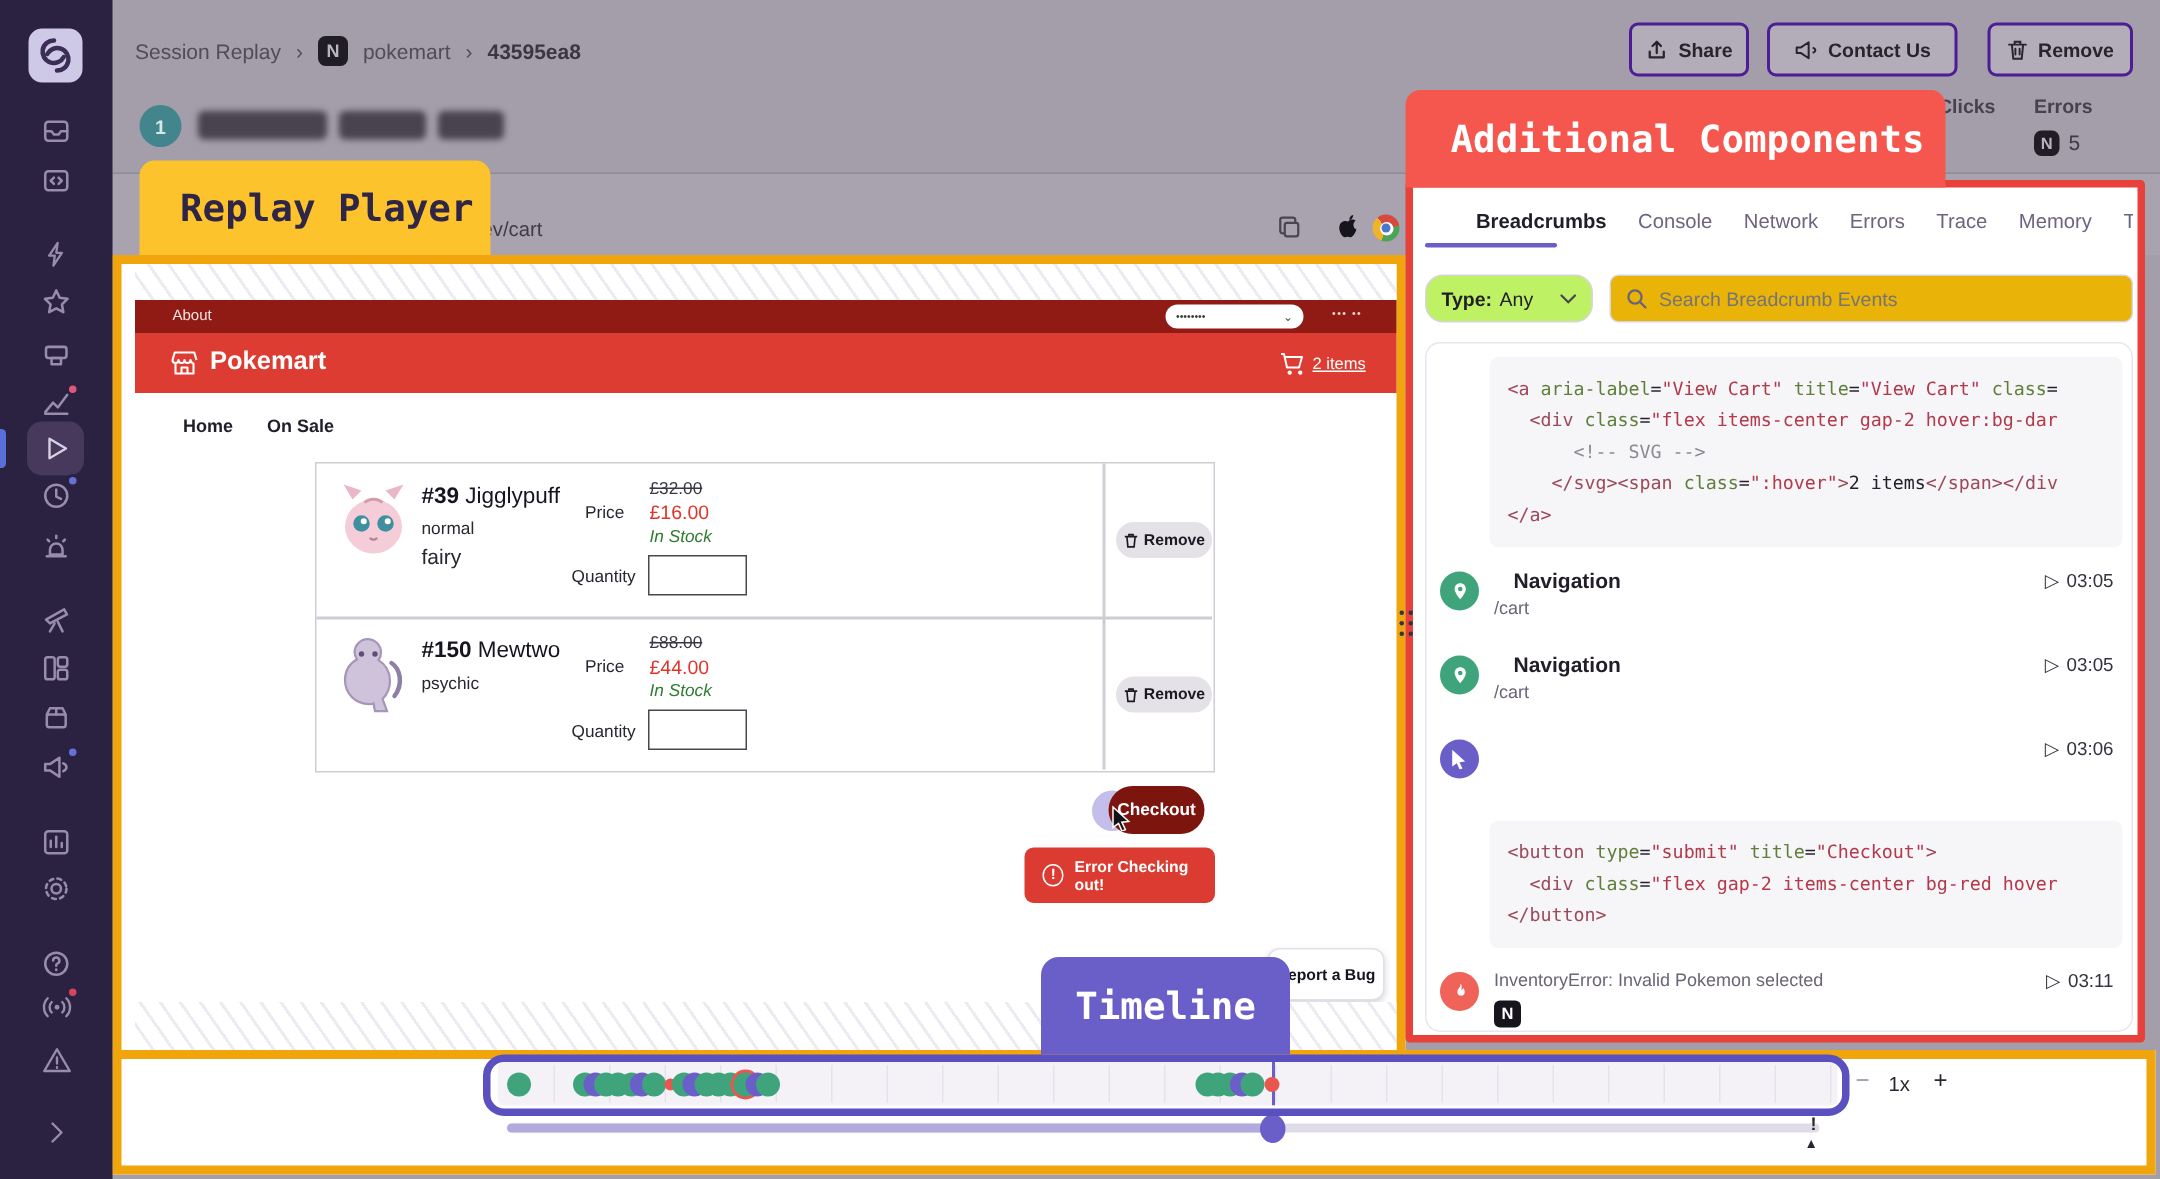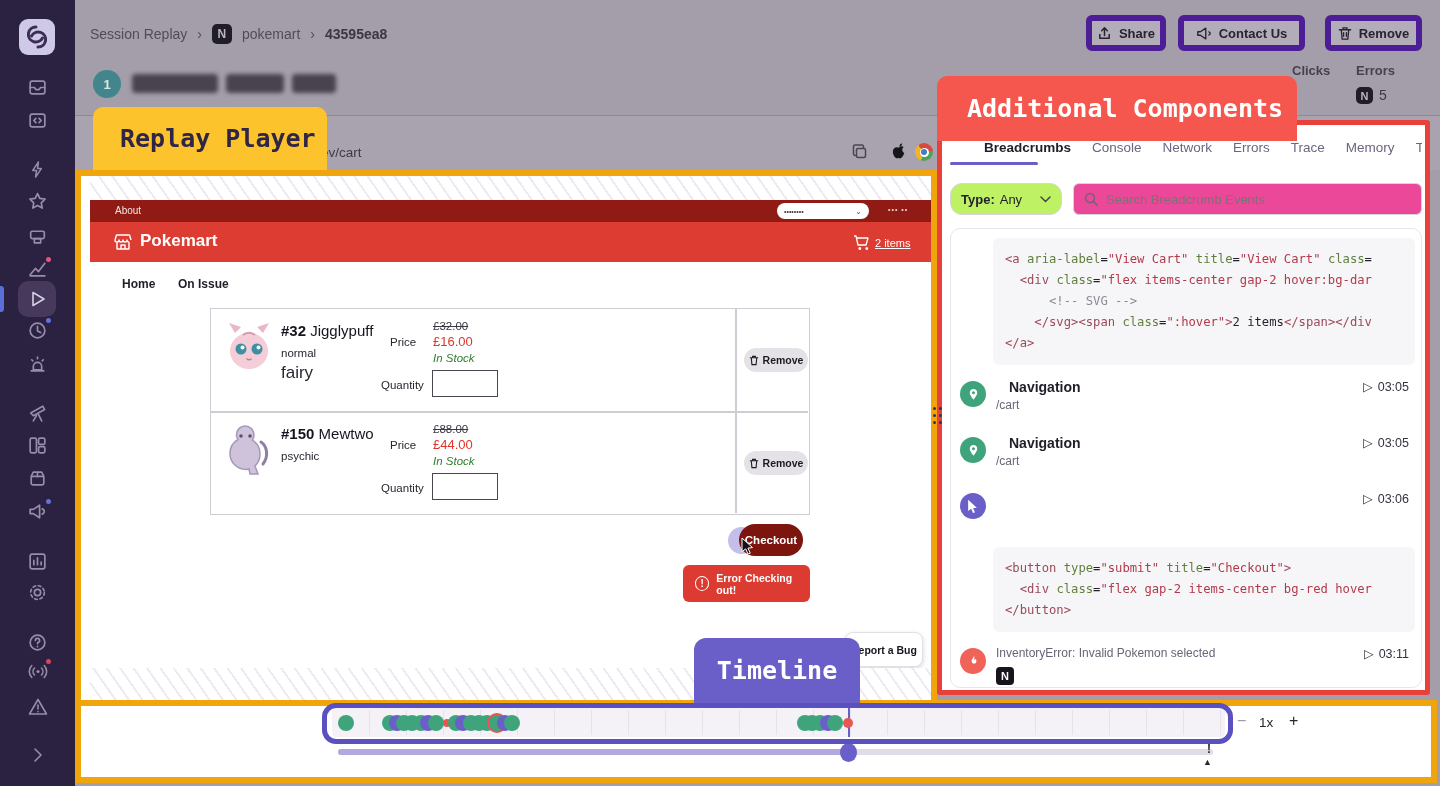--- a/index.html
+++ b/index.html
@@ -12,21 +12,21 @@
   .logo-box { position:absolute; left:19px; top:19px; width:36px; height:36px; border-radius:9px; background:#cfc9e8; display:flex; align-items:center; justify-content:center; }
   .sb-ic { position:absolute; left:0; width:75px; display:flex; justify-content:center; color:#978cab; }
   .sb-active-bg { position:absolute; left:18px; width:38px; height:36px; border-radius:10px; background:#46395c; }
   .sb-pill { position:absolute; left:0; width:4px; height:26px; border-radius:0 3px 3px 0; background:#5a6fd8; }
   .sb-dot { position:absolute; width:9px; height:9px; border-radius:50%; }
 
   
   .crumb { font-size:14px; color:#514c59; }
   .crumb b { color:#3b3644; font-weight:600; }
   .nbadge { display:inline-flex; align-items:center; justify-content:center; width:20px; height:20px; border-radius:5px; background:#201d26; color:#b9b5c1; font-weight:700; font-size:12px; }
-  .topbtn { position:absolute; top:15px; height:36px; border:6px solid #4c1d95; border-radius:6px; background:#b2adb8; color:#28242e; font-size:13px; font-weight:600; display:flex; align-items:center; justify-content:center; gap:7px; cursor:pointer; }
+  .topbtn { position:absolute; top:15px; height:36px; border:2px solid #4c1d95; border-radius:6px; background:#b2adb8; color:#28242e; font-size:13px; font-weight:600; display:flex; align-items:center; justify-content:center; gap:7px; cursor:pointer; }
   .statlbl { position:absolute; font-size:13px; font-weight:600; color:#46414e; }
   .blurblob { position:absolute; background:#49434f; border-radius:4px; filter:blur(2px); }
 
   
   .ybox { position:absolute; border:6px solid #efa50b; background:#ffffff; z-index:2; }
   .alabel { position:absolute; font-family:"DejaVu Sans Mono", monospace; font-weight:700; display:flex; align-items:center; z-index:21; }
   .redpanel { position:absolute; border:5px solid #e8403a; background:#ffffff; border-radius:3px; z-index:10; }
   .pbox { position:absolute; border:5px solid #5b50c0; border-radius:14px; background:transparent; z-index:20; }
 
   
@@ -258,39 +258,39 @@
       <path d="M2 7l1.5-5h13L18 7M2 7c0 1.1.9 2 2 2s2-.9 2-2c0 1.1.9 2 2 2s2-.9 2-2c0 1.1.9 2 2 2s2-.9 2-2c0 1.1.9 2 2 2M4 9v7h12V9M8 16v-4h4v4" stroke="#fff" stroke-width="1.4" fill="none" stroke-linejoin="round"></path>
     </svg>
   <span style="position:absolute;left:50px;top:9px;font-size:17px;font-weight:700;color:#fff;">Pokemart</span>
   <svg style="position:absolute;left:763px;top:13px;" width="16" height="15" viewBox="0 0 16 15">
       <path d="M1 1h2l2 9h8l2-7H4M6 13.5a.8.8 0 1 0 0-.1zm7 0a.8.8 0 1 0 0-.1z" stroke="#fff" stroke-width="1.3" fill="none" stroke-linejoin="round"></path>
     </svg>
   <span style="position:absolute;left:785px;top:15px;font-size:11px;color:#fff;text-decoration:underline;">2 items</span>
 </div>
 
 <span class="abs pz" style="left:122px;top:277px;font-size:12px;font-weight:600;color:#211d29;">Home</span>
-<span class="abs pz" style="left:178px;top:277px;font-size:12px;font-weight:600;color:#211d29;">On Issue</span>
+<span class="abs pz" style="left:178px;top:277px;font-size:12px;font-weight:600;color:#211d29;">On Sale</span>
 
 <div class="abs pz" id="cart-table" style="left:210px;top:308px;width:600px;height:207px;border:1.5px solid #cfccd4;background:#fff;">
   <div class="abs" style="left:0;top:102px;width:597px;height:1.5px;background:#cfccd4;"></div>
   <div class="abs" style="left:524px;top:0;width:1.5px;height:204px;background:#cfccd4;"></div>
 <div class="abs" style="left:0;top:0px;width:597px;height:102px;">
       <div class="abs" style="left:12px;top:10px;"><svg width="52" height="56" viewBox="0 0 52 56">
           <path d="M12 14 6 4l12 4zM40 14l6-10-12 4z" fill="#eab7c6"></path>
           <ellipse cx="26" cy="32" rx="19" ry="18" fill="#f4cdd8"></ellipse>
           <path d="M20 16c3-3 9-3 12 0" stroke="#d79aad" stroke-width="2" fill="none"></path>
           <circle cx="18" cy="30" r="5.5" fill="#3f8fa0"></circle>
           <circle cx="34" cy="30" r="5.5" fill="#3f8fa0"></circle>
           <circle cx="19.5" cy="28.5" r="2" fill="#fff"></circle>
           <circle cx="35.5" cy="28.5" r="2" fill="#fff"></circle>
           <path d="M24 40c1.5 1.2 2.5 1.2 4 0" stroke="#b97f92" stroke-width="1.5" fill="none" stroke-linecap="round"></path>
         </svg></div>
-      <div class="abs" style="left:70px;top:13px;font-size:15px;color:#17141f;"><b>#32</b> Jigglypuff</div>
+      <div class="abs" style="left:70px;top:13px;font-size:15px;color:#17141f;"><b>#39</b> Jigglypuff</div>
       <div class="abs" style="left:70px;top:38px;font-size:11.5px;color:#2a2630;">normal</div>
-      <div class="abs" style="left:70px;top:54px;font-size:17px;color:#2a2630;text-align:right;">fairy</div>
+      <div class="abs" style="left:70px;top:54px;font-size:14px;color:#2a2630;text-align:right;">fairy</div>
       <div class="abs strike" style="left:222px;top:11px;font-size:11.5px;color:#3c3744;">£32.00</div>
       <div class="abs" style="left:179px;top:27px;font-size:11.5px;color:#2a2630;">Price</div>
       <div class="abs" style="left:222px;top:25px;font-size:13px;color:#e0352b;">£16.00</div>
       <div class="abs" style="left:222px;top:43px;font-size:11.5px;font-style:italic;color:#2e7d32;">In Stock</div>
       <div class="abs" style="left:170px;top:70px;font-size:11.5px;color:#2a2630;">Quantity</div>
       <input class="qinput" style="left: 221px; top: 61px;">
       <button class="removebtn" style="left:533px;top:39px;">
         <svg width="10" height="11" viewBox="0 0 14 16">
           <path d="M1 4h12M5 4V2h4v2M3 4l1 10h6l1-10" stroke="#1c1922" stroke-width="1.6" fill="none"></path>
         </svg>
@@ -442,21 +442,21 @@
   </div>
 <div class="abs" id="tab-underline" style="left:950px;top:162px;width:88px;height:3px;border-radius:2px;background:#6a5fc9;z-index:11;"></div>
 
 <div class="abs" style="left:950px;top:183px;width:112px;height:32px;border:1.5px solid #d8d4de;border-radius:12px;background:#bef264;display:flex;align-items:center;gap:5px;padding:0 10px;z-index:11;cursor:pointer;">
   <b style="font-size:13px;color:#211d29;">Type:</b>
   <span style="font-size:13px;color:#211d29;">Any</span>
   <svg style="margin-left:auto;" width="11" height="7" viewBox="0 0 11 7">
       <path d="M1 1l4.5 4.5L10 1" stroke="#4a4552" stroke-width="1.5" fill="none" stroke-linecap="round"></path>
     </svg>
 </div>
-<div class="abs" style="left:1073px;top:183px;width:349px;height:32px;border:1.5px solid #d8d4de;border-radius:6px;background:#ec4899;display:flex;align-items:center;gap:8px;padding:12px 10px;z-index:11;">
+<div class="abs" style="left:1073px;top:183px;width:349px;height:32px;border:1.5px solid #d8d4de;border-radius:6px;background:#eab308;display:flex;align-items:center;gap:8px;padding:12px 10px;z-index:11;">
   <svg width="14" height="14" viewBox="0 0 14 14">
       <circle cx="6" cy="6" r="4.4" stroke="#6b6476" stroke-width="1.5" fill="none"></circle>
       <path d="M9.4 9.4 13 13" stroke="#6b6476" stroke-width="1.5" stroke-linecap="round"></path>
     </svg>
   <input style="border: none; outline: none; font-size: 13px; color: rgb(33, 29, 41); width: 280px; font-family: inherit; background: transparent;" placeholder="Search Breadcrumb Events">
 </div>
 
 <div class="abs" id="entries" style="left:950px;top:228px;width:472px;height:460px;border:1px solid #e9e5ee;border-radius:10px;padding:9px 4px 0 4px;overflow:hidden;background:#fff;z-index:11;">
     <div class="codeblk"><div><span class="ct-t">&lt;a </span><span class="ct-a">aria-label</span><span class="ct-p">=</span><span class="ct-s">"View Cart"</span><span class="ct-p"> </span><span class="ct-a">title</span><span class="ct-p">=</span><span class="ct-s">"View Cart"</span><span class="ct-p"> </span><span class="ct-a">class</span><span class="ct-p">=</span></div><div><span class="ct-p">  </span><span class="ct-t">&lt;div </span><span class="ct-a">class</span><span class="ct-p">=</span><span class="ct-s">"flex items-center gap-2 hover:bg-dar</span></div><div><span class="ct-c">      &lt;!-- SVG --&gt;</span></div><div><span class="ct-p">    </span><span class="ct-t">&lt;/svg&gt;</span><span class="ct-t">&lt;span </span><span class="ct-a">class</span><span class="ct-p">=</span><span class="ct-s">":hover"</span><span class="ct-t">&gt;</span><span class="ct-p">2 items</span><span class="ct-t">&lt;/span&gt;</span><span class="ct-t">&lt;/div</span></div><div><span class="ct-t">&lt;/a&gt;</span></div></div>
     <div class="entry">
@@ -508,21 +508,21 @@
         <span class="nbadge2">N</span>
       </div>
       <span class="etime">
         <span>▷</span>
         <span>03:11</span>
       </span>
     </div>
   </div>
 
 <div class="alabel" style="left:93px;top:107px;width:234px;height:63px;background:#fcc32d;border-radius:10px 10px 0 0;color:#2e2547;font-size:25px;padding-left:27px;">Replay Player</div>
-<div class="alabel" style="left:937px;top:76px;width:360px;height:65px;background:#f5574e;border-radius:10px 10px 0 0;color:#fff;font-size:25px;padding-left:30px;">Additional Components</div>
+<div class="alabel" style="left:937px;top:60px;width:360px;height:65px;background:#f5574e;border-radius:10px 10px 0 0;color:#fff;font-size:25px;padding-left:30px;">Additional Components</div>
 <div class="pbox" style="left:322px;top:703px;width:911px;height:41px;"></div>
 <div class="alabel" style="left:694px;top:638px;width:166px;height:65px;background:#6a5fc9;border-radius:12px 12px 0 0;color:#fff;font-size:25px;justify-content:center;padding:0;z-index:21;">Timeline</div>
 
 <div class="abs" style="left:930px;top:405px;width:14px;height:26px;z-index:22;display:flex;gap:3px;justify-content:center;">
   <span style="display:flex;flex-direction:column;gap:4px;padding-top:2px;">
       <i style="width:3px;height:3px;border-radius:50%;background:#38313f;"></i>
       <i style="width:3px;height:3px;border-radius:50%;background:#38313f;"></i>
       <i style="width:3px;height:3px;border-radius:50%;background:#38313f;"></i>
     </span>
   <span style="display:flex;flex-direction:column;gap:4px;padding-top:2px;">

